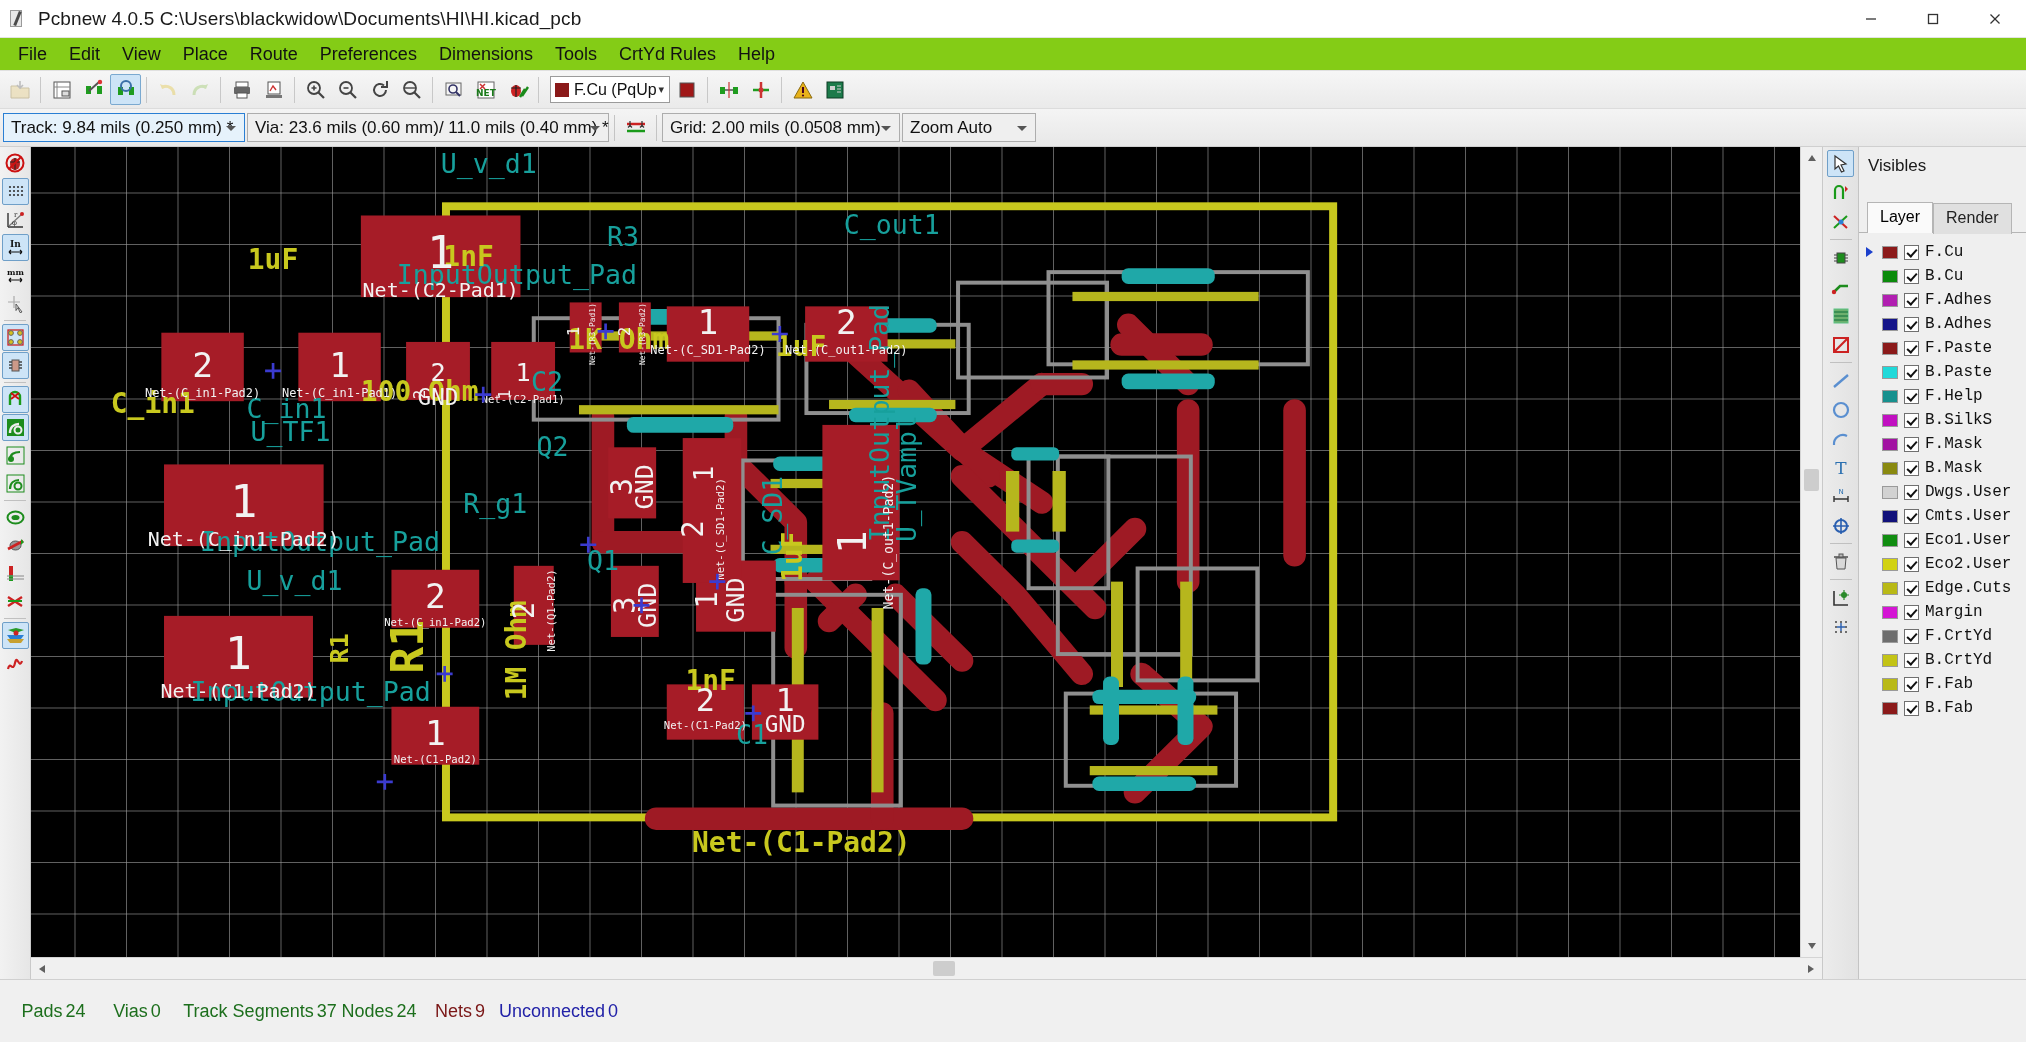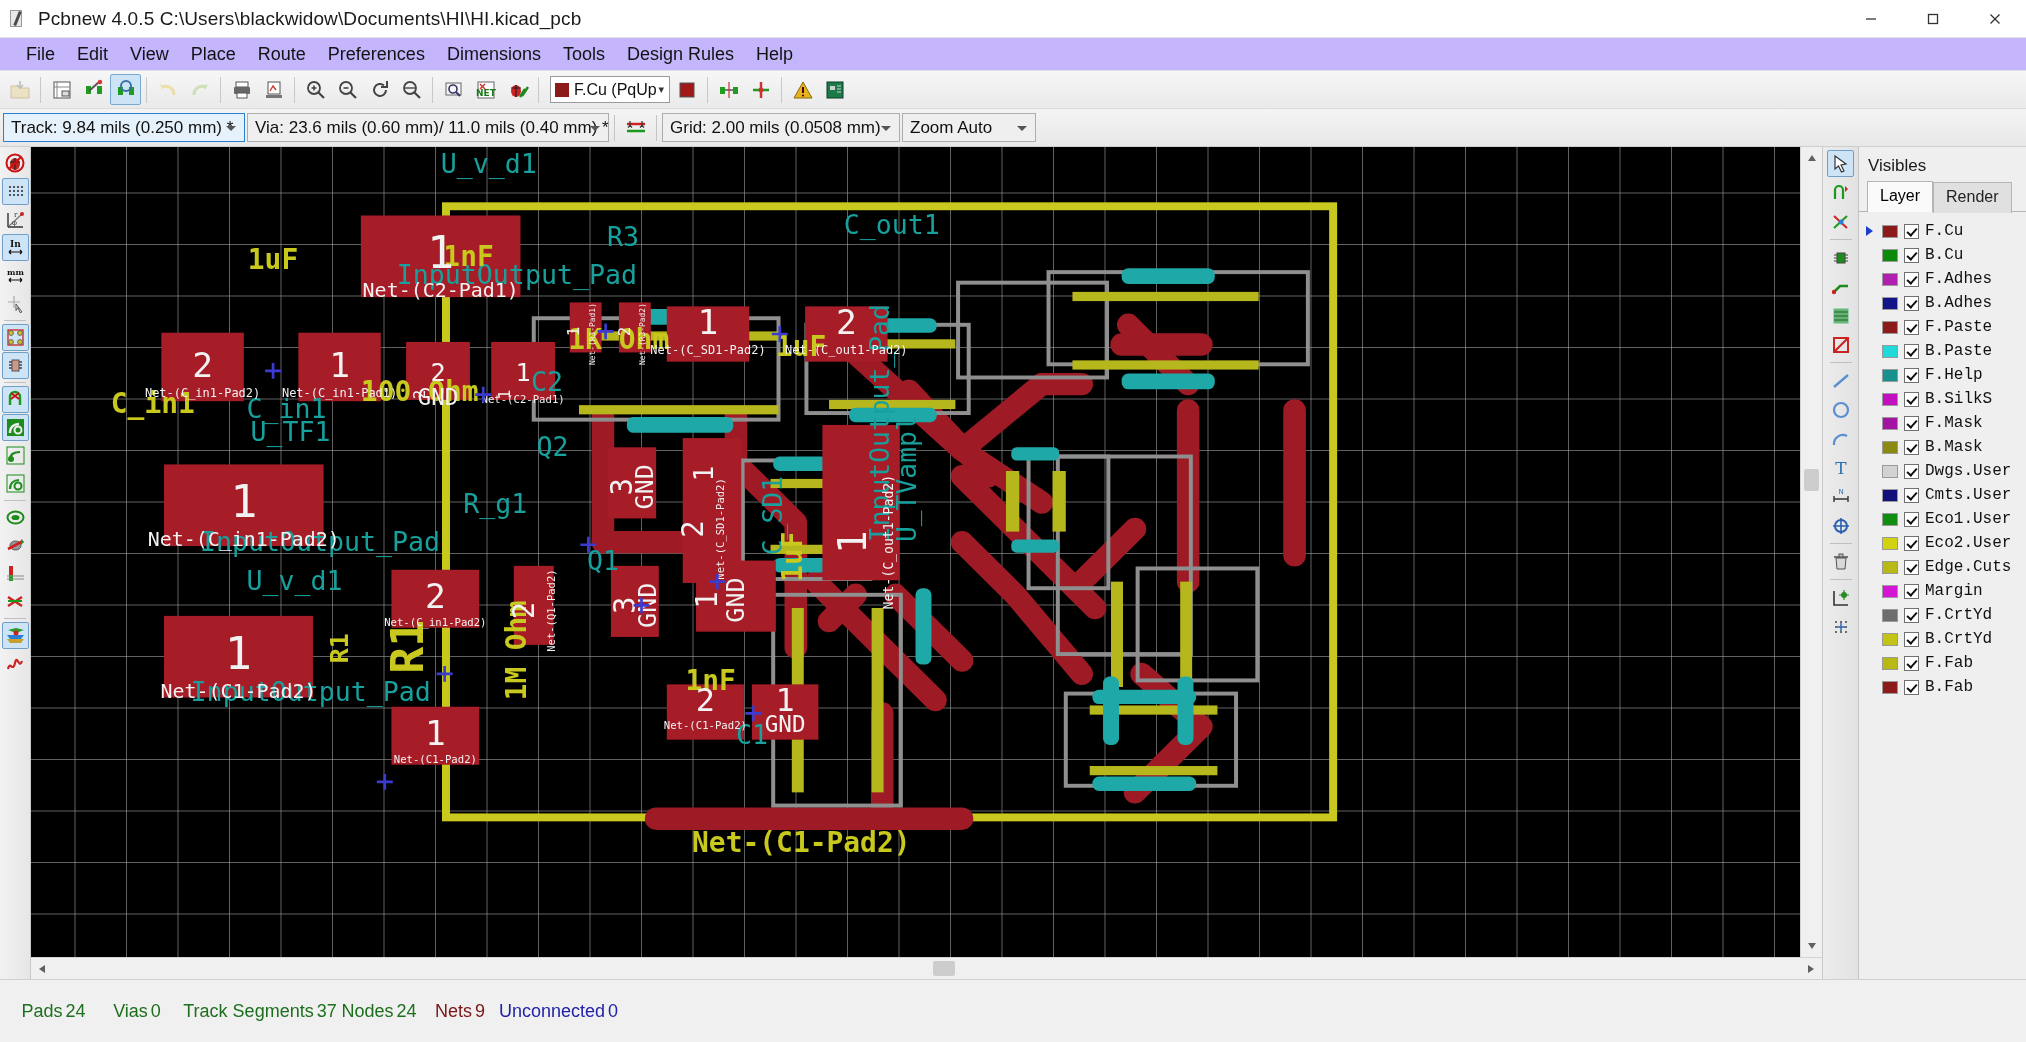--- a/index.html
+++ b/index.html
@@ -38,22 +38,22 @@
   .title-btn {
     width: 62px; height: 100%;
     display: flex; align-items: center; justify-content: center;
     font-size: 15px; color: #3b3b3b;
   }
   .title-btn svg { display: block; }
 
   
   .menubar {
     height: 33px; min-height: 33px;
-    background: #c4b5fd; display: flex; align-items: center;
-    padding-left: 15px; border-bottom: 1px solid #e0e0e0;
+    background: #84cc16; display: flex; align-items: center;
+    padding-left: 7px; border-bottom: 1px solid #e0e0e0;
   }
   .menu-item {
     font-size: 18px; color: #121212;
     padding: 4px 11px; white-space: nowrap; line-height: 1;
   }
 
   
   .toolbar {
     height: 38px; min-height: 38px;
     background: linear-gradient(#f6f6f6, #eaeaea);
@@ -169,21 +169,21 @@
   }
 
   
   .layerpanel {
     width: 168px; min-width: 168px; background: #efefef;
     border-left: 1px solid #c4c4c4; display: flex; flex-direction: column;
   }
   .visibles-label {
     font-size: 17px; color: #1a1a1a; padding: 9px 0 5px 9px;
   }
-  .tabstrip { display: flex; padding-left: 8px; position: relative; }
+  .tabstrip { display: flex; padding-left: 8px; position: relative; margin-top: 21px; }
   .tab {
     font-size: 16px; padding: 5px 12px 6px 12px;
     border: 1px solid #b5b5b5; border-bottom: none;
     background: #e0e0e0; color: #222; position: relative; top: 1px;
   }
   .tab.active { background: #fafafa; color: #000; z-index: 2; top: 0; padding-bottom: 7px; }
   .tab-underline { height: 1px; background: #b5b5b5; margin-top: -1px; }
   .layerlist {
     flex: 1; background: #efefef; padding: 7px 0 0 0; overflow: hidden;
   }
@@ -256,21 +256,21 @@
 
 <div class="menubar">
   <div class="menu-item">File</div>
   <div class="menu-item">Edit</div>
   <div class="menu-item">View</div>
   <div class="menu-item">Place</div>
   <div class="menu-item">Route</div>
   <div class="menu-item">Preferences</div>
   <div class="menu-item">Dimensions</div>
   <div class="menu-item">Tools</div>
-  <div class="menu-item">Design Rules</div>
+  <div class="menu-item">CrtYd Rules</div>
   <div class="menu-item">Help</div>
 </div>
 
 <div class="toolbar">
   <div class="tb-btn dim">
     <svg width="22" height="22" viewBox="0 0 22 22">
         <path d="M2 7h7l2 2h9v10H2z" fill="#e8d089" stroke="#9a8440"></path>
         <path d="M11 2v7M8 6l3 3 3-3" stroke="#777" fill="none" stroke-width="1.6"></path>
       </svg>
   </div>

